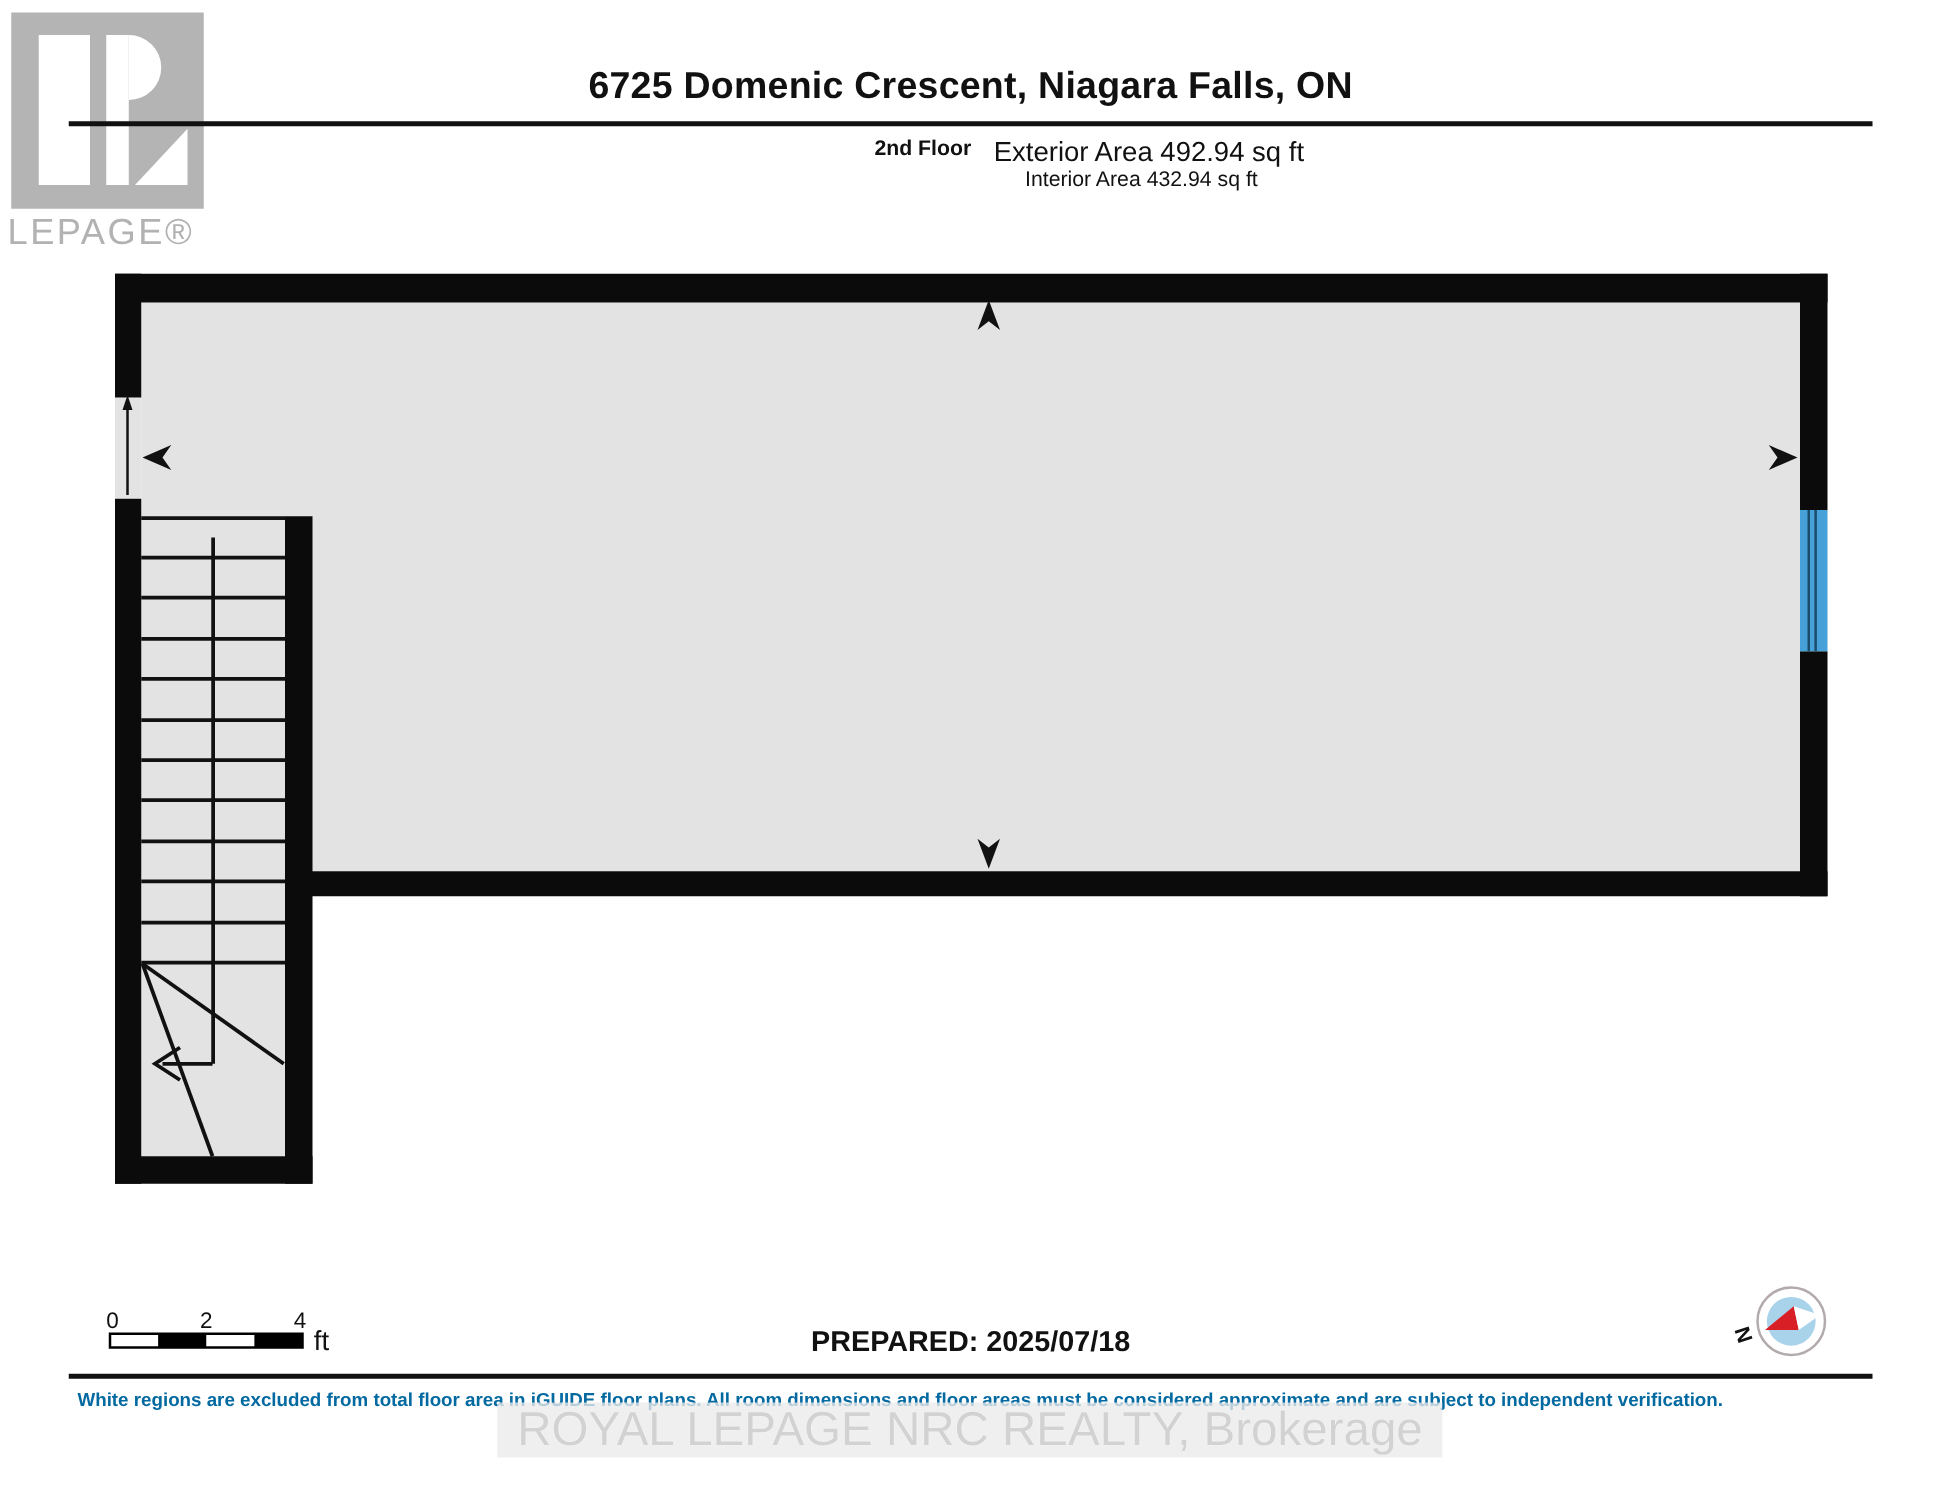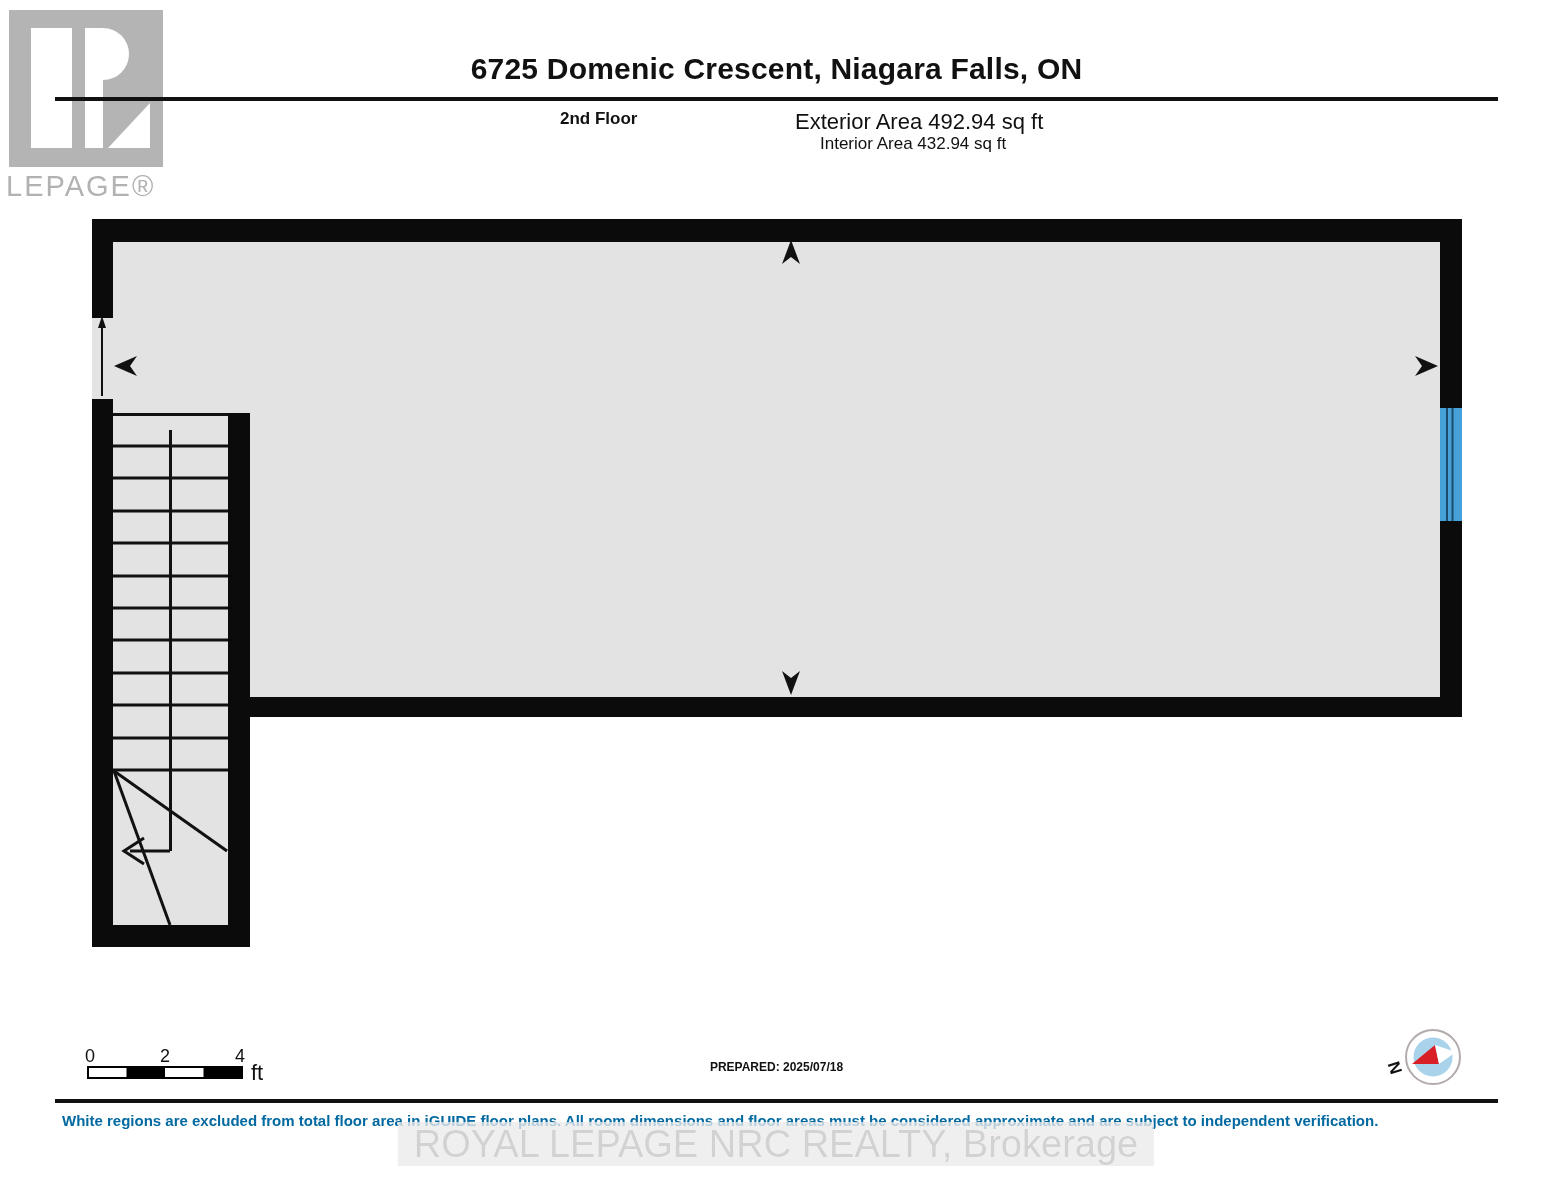--- a/index.html
+++ b/index.html
@@ -3,35 +3,35 @@
 <meta charset="utf-8">
 <style>
   html,body{margin:0;padding:0;background:#ffffff;}
   body{width:1553px;height:1200px;position:relative;overflow:hidden;
        font-family:"Liberation Sans", sans-serif;color:#111;}
   .abs{position:absolute;}
   .title{top:52px;left:0;width:1553px;text-align:center;font-size:30px;font-weight:bold;letter-spacing:.2px;}
   .rule{background:#111;height:4px;left:55px;width:1443px;z-index:4;}
   .rule-top{top:97px;}
   .rule-bottom{top:1099px;}
-  .floor-label{top:109px;left:560px;width:217px;text-align:left;font-size:17px;font-weight:bold;}
+  .floor-label{top:109px;left:560px;width:217px;text-align:right;font-size:17px;font-weight:bold;}
   .ext-area{top:109px;left:795px;font-size:22px;}
   .int-area{top:134px;left:820px;font-size:17px;}
   .logo-svg{top:0;left:0;z-index:2;}
   .logo-text{top:170px;left:6px;font-size:29px;color:#b2b2b2;letter-spacing:2px;z-index:2;}
   .plan-svg{top:0;left:0;z-index:1;}
   .room-label{top:445px;left:615px;width:400px;text-align:center;line-height:15.5px;}
   .room-name{font-size:15px;letter-spacing:.5px;}
   .room-dims{font-size:15px;}
   .room-area{font-size:14px;}
   .dn-label{top:373px;left:161px;font-size:15px;}
   .tick{top:1046px;width:24px;text-align:center;font-size:18px;}
   .tick-0{left:78px;}.tick-2{left:153px;}.tick-4{left:228px;}
   .unit{top:1060px;left:251px;font-size:22px;}
-  .prepared{top:1060px;left:0;width:1553px;text-align:center;font-size:12px;font-weight:bold;}
+  .prepared{top:1060px;left:0;width:1553px;text-align:center;font-size:23px;font-weight:bold;}
   .disclaimer{top:1112px;left:62px;font-size:15px;font-weight:600;color:#0369a1;z-index:4;white-space:nowrap;}
   .watermark{top:1122px;left:776px;transform:translateX(-50%);font-size:38px;line-height:44px;
              color:#d2d2d2;background:rgba(235,235,235,.78);padding:0 16px;white-space:nowrap;z-index:5;
              text-shadow:0 0 1px #ffffff;}
   .north{top:1058px;left:1388px;font-size:17px;font-weight:bold;transform:rotate(72deg);z-index:2;}
 </style>
 </head>
 <body>
 
 <svg class="abs logo-svg" width="180" height="175">

